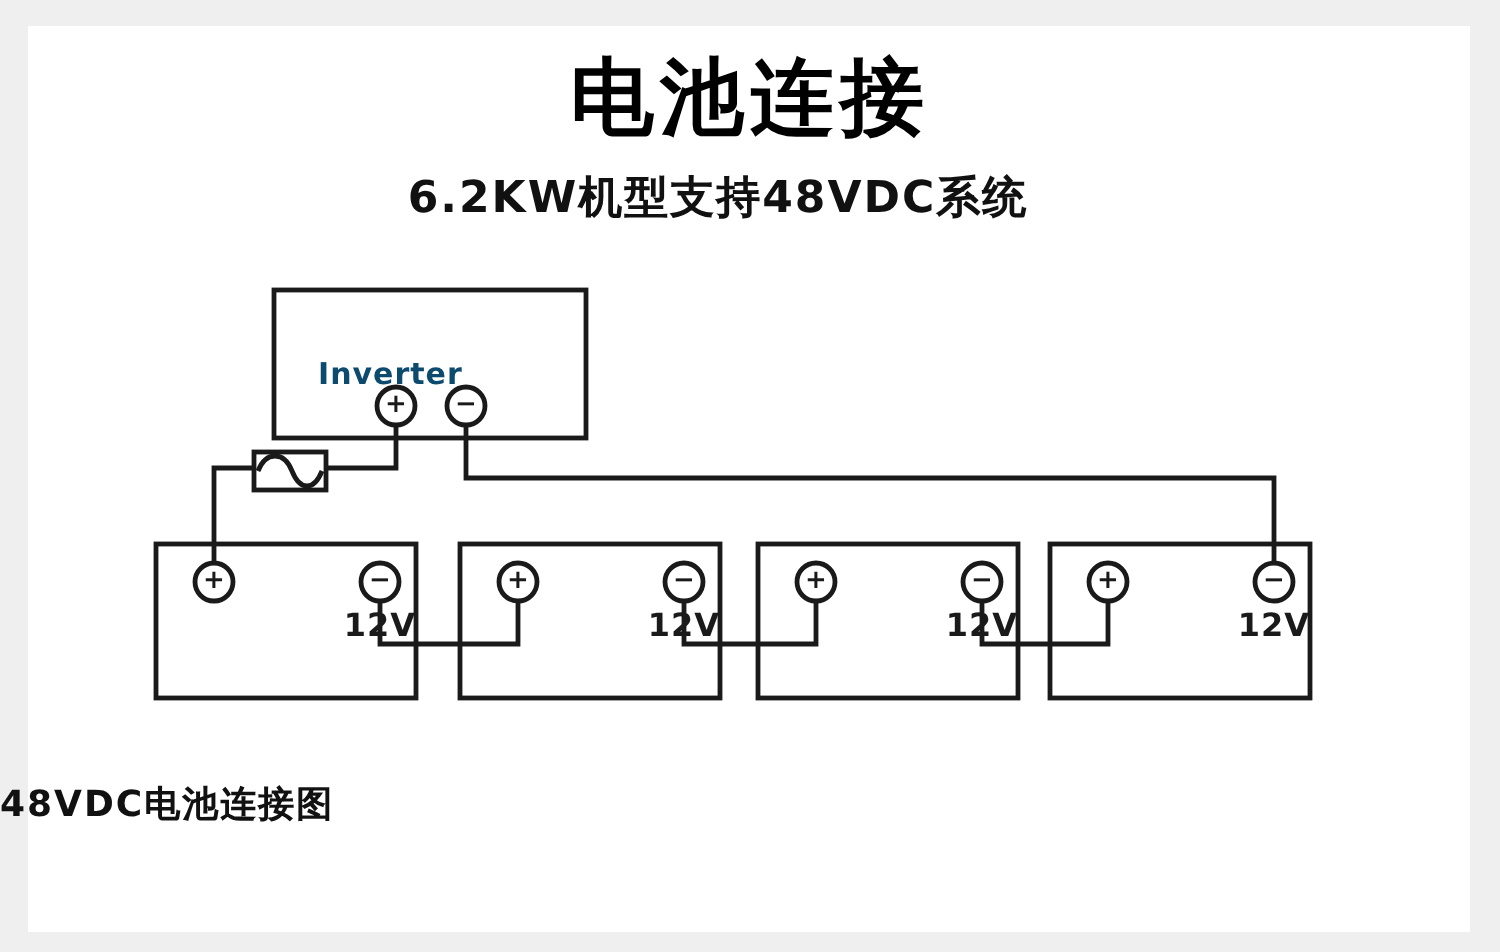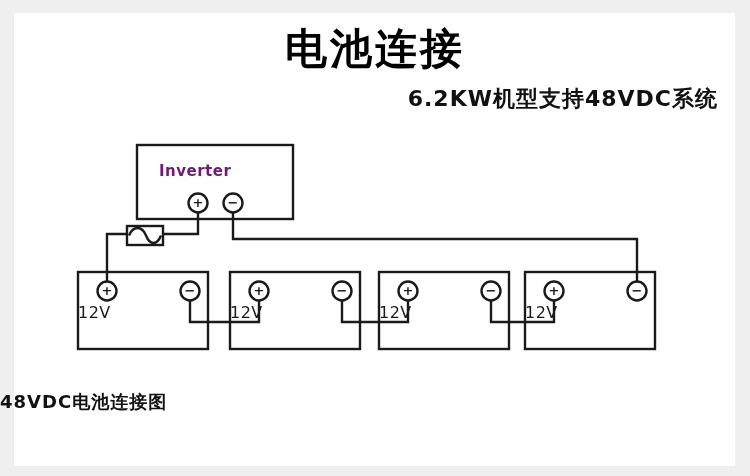--- a/index.html
+++ b/index.html
@@ -17,39 +17,39 @@
   }
   .abs { position: absolute; }
   .title {
     left: 0; top: 24px; width: 750px;
     text-align: center;
     font-size: 42px; font-weight: bold; color: #000;
     letter-spacing: 3px; line-height: 1.2;
   }
   .subtitle {
     left: 0; top: 84px; width: 718px;
-    text-align: right;
+    text-align: center;
     font-size: 22px; font-weight: bold; color: #111;
     letter-spacing: 1px;
   }
   .caption {
     left: 0; top: 390px; width: 750px;
     font-size: 18px; font-weight: bold; color: #111;
     letter-spacing: 1px;
   }
   .diagram-svg { position: absolute; left: 0; top: 0; }
   .inverter-label {
-    left: 159px; top: 162px;
-    font-size: 15px; font-weight: bold; color: #701a75;
+    left: 159px; top: 178px;
+    font-size: 15px; font-weight: bold; color: #0c4a6e;
     letter-spacing: 0.5px;
   }
   .batt-label {
     top: 303px; width: 130px;
-    text-align: left;
-    font-size: 16px; font-weight: normal; color: #1a1a1a;
+    text-align: right;
+    font-size: 16px; font-weight: bold; color: #1a1a1a;
     letter-spacing: 0.5px;
   }
   .term {
     transform: translate(-50%, -52%);
     font-size: 13px; font-weight: bold; color: #1a1a1a;
     line-height: 1;
   }
 </style>
 </head>
 <body>

